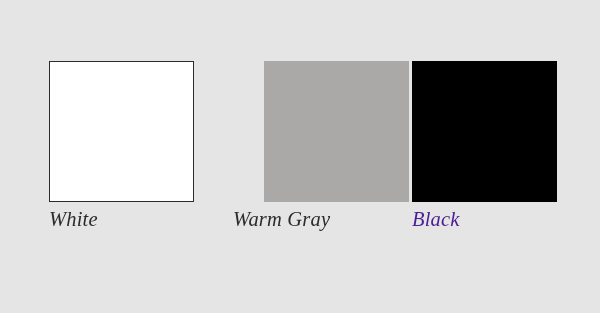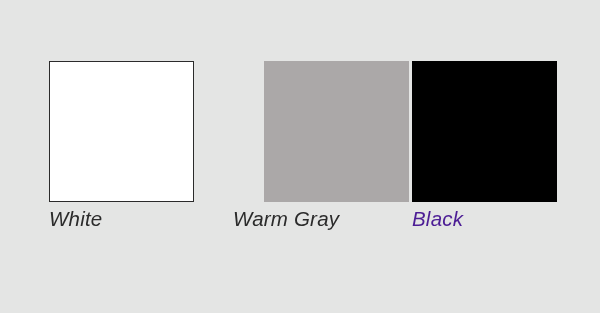--- a/index.html
+++ b/index.html
@@ -30,21 +30,21 @@
     box-sizing: border-box;
   }
   .swatch-chip.has-outline {
     border: 1.5px solid #2b2b2b;
   }
   .swatch-caption {
     position: absolute;
     top: 148px;
     left: 0;
     white-space: nowrap;
-    font-family: Liberation Sans, sans-serif;
+    font-family: Liberation Serif, serif;
     font-style: italic;
     font-weight: 300;
     font-size: 20.5px;
     line-height: 1;
     letter-spacing: 0.2px;
     color: #2b2b2b;
   }
   #group-white  { left: 49px;  }
   #group-gray   { left: 233px; padding-left: 31px; }
   #group-black  { left: 412px; }

